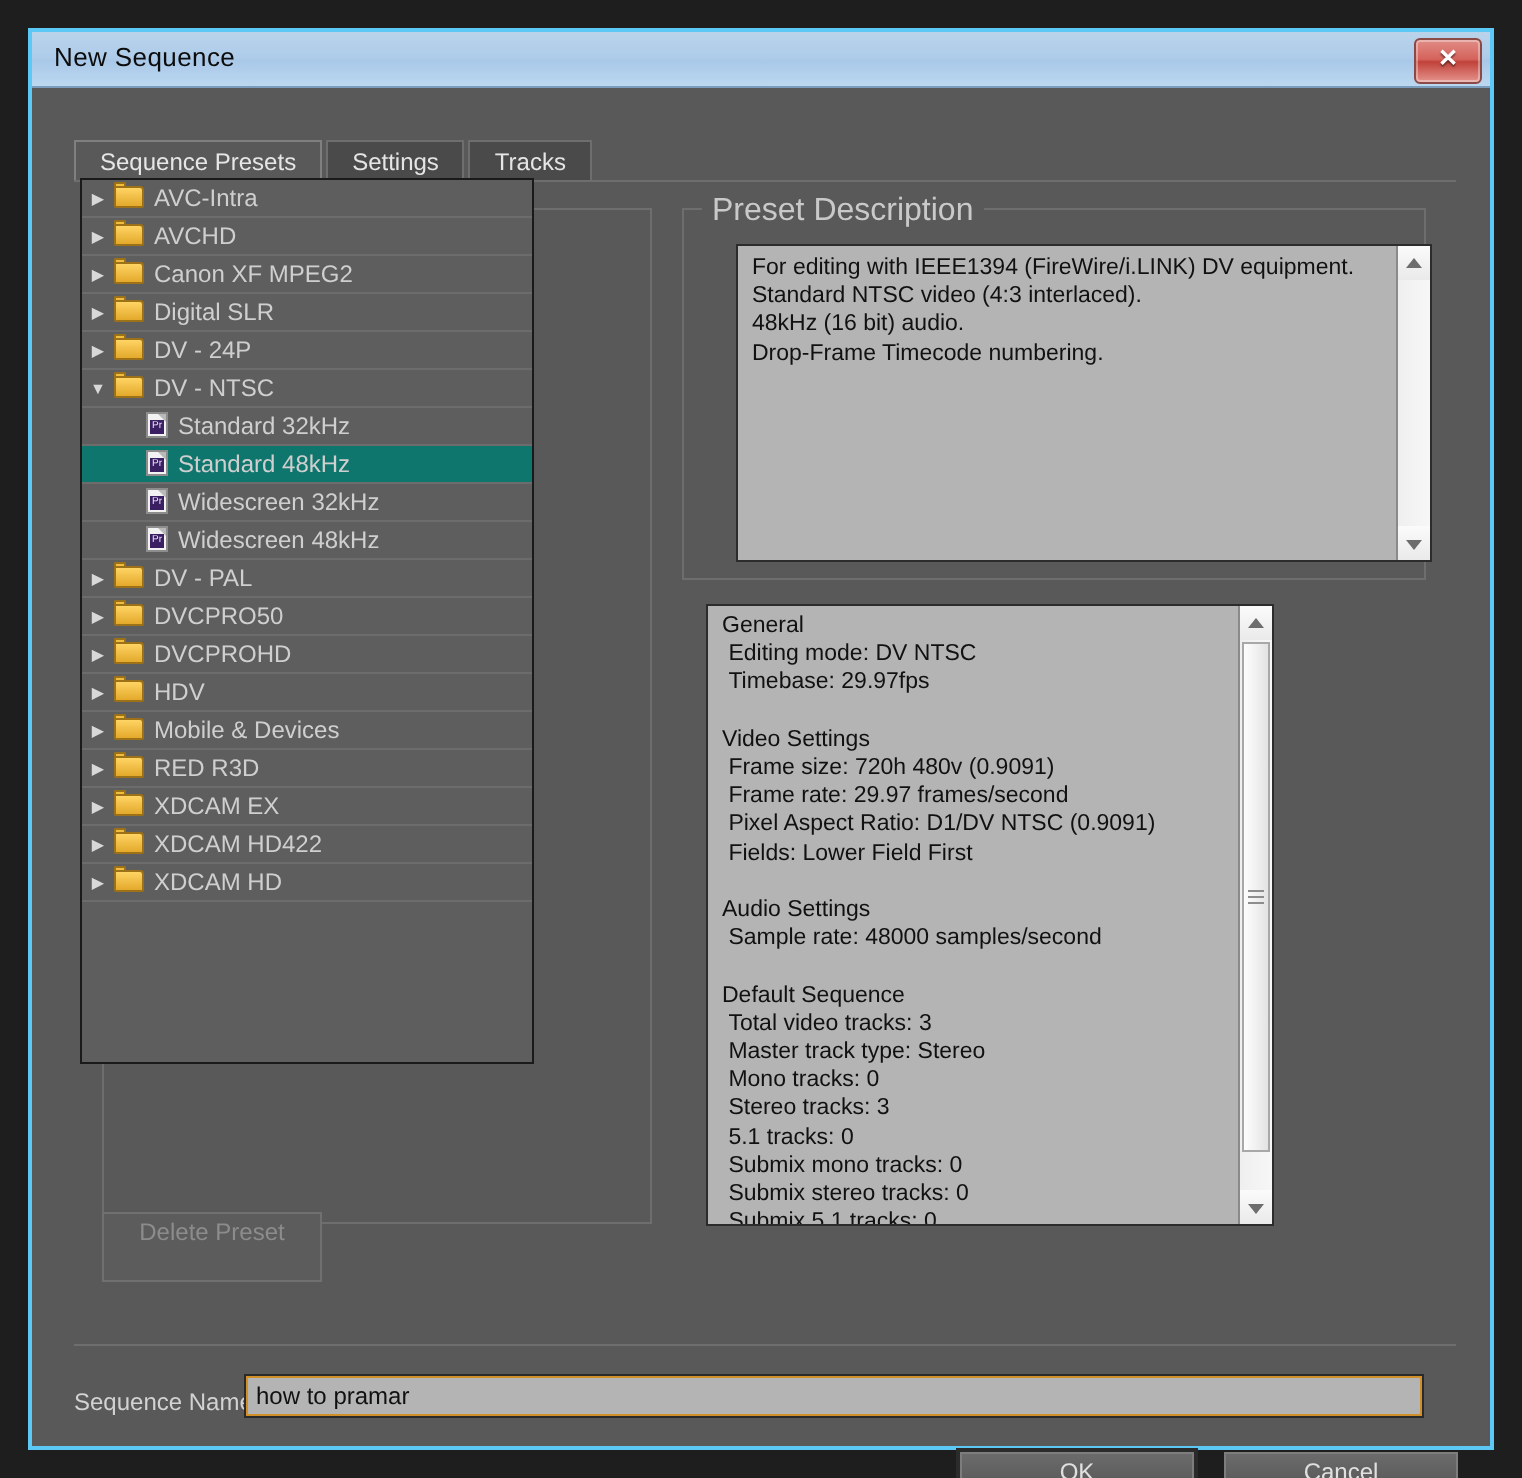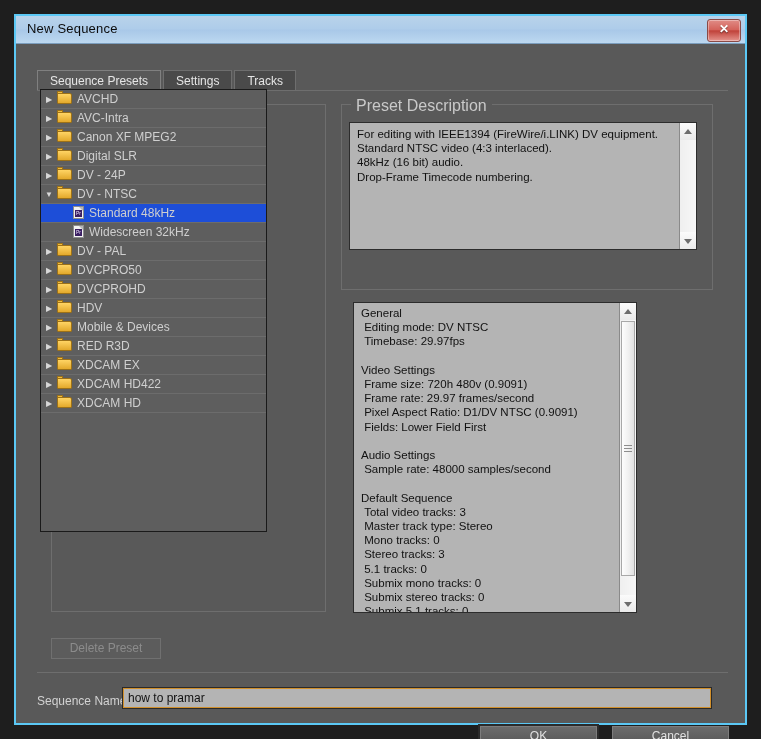--- a/index.html
+++ b/index.html
@@ -130,21 +130,21 @@
     position: relative;
     height: 19px;
     line-height: 19px;
     border-bottom: 1px solid #6c6c6c;
     font-size: 12px;
     color: #cfcfcf;
     white-space: nowrap;
     cursor: pointer;
     box-sizing: border-box;
   }
-  .tree-row.selected { background: #1d4ed8; }
+  .tree-row.selected { background: #0f766e; }
   .tw {
     display: inline-block;
     width: 16px;
     text-align: center;
     color: #d8d8d8;
     font-size: 8px;
     vertical-align: top;
   }
   .folder {
     display: inline-block;
@@ -198,22 +198,22 @@
     line-height: 7px;
     text-align: center;
     font-family: "Liberation Sans", sans-serif;
   }
   .indent-child { padding-left: 32px; }
   .lbl { display: inline-block; vertical-align: top; }
 
   
   #delete-preset {
     position: absolute;
-    left: 35px; top: 594px;
-    width: 110px; height: 21px;
+    left: 35px; top: 562px;
+    width: 110px; height: 35px;
     background: #5c5c5c;
     border: 1px solid #707070;
     color: #8c8c8c;
     font-size: 12px;
     line-height: 19px;
     text-align: center;
     box-sizing: border-box;
     cursor: default;
   }
   #bottom-divider {
@@ -224,21 +224,21 @@
   }
 
   
   .readout {
     position: absolute;
     background: #b4b4b4;
     border: 1px solid #2c2c2c;
     box-sizing: border-box;
     overflow: hidden;
   }
-  #desc-box    { left: 333px; top: 78px;  width: 348px; height: 128px; }
+  #desc-box    { left: 352px; top: 78px;  width: 348px; height: 159px; }
   #detail-box  { left: 337px; top: 258px; width: 284px; height: 311px; }
 
   .readout-text {
     position: absolute;
     left: 7px; top: 4px;
     right: 20px;
     font-size: 11.5px;
     color: #111;
     line-height: 14.2px;
     white-space: pre-wrap;
@@ -353,28 +353,30 @@
 
   <div id="content">
 
     <div id="tabstrip"><div class="tab active">Sequence Presets</div><div class="tab inactive">Settings</div><div class="tab inactive">Tracks</div></div>
     <div id="tab-underline"></div>
 
     <div class="group" id="grp-presets">
       <div class="group-title">Available Presets</div>
     </div>
     <div id="tree">
+        <div class="tree-row"><span class="tw">▶</span><span class="folder"><span class="f-tab"></span><span class="f-back"></span></span><span class="lbl">AVC-Intra</span></div>
         <div class="tree-row"><span class="tw">▶</span><span class="folder"><span class="f-tab"></span><span class="f-back"></span></span><span class="lbl">AVCHD</span></div>
-        <div class="tree-row"><span class="tw">▶</span><span class="folder"><span class="f-tab"></span><span class="f-back"></span></span><span class="lbl">AVC-Intra</span></div>
         <div class="tree-row"><span class="tw">▶</span><span class="folder"><span class="f-tab"></span><span class="f-back"></span></span><span class="lbl">Canon XF MPEG2</span></div>
         <div class="tree-row"><span class="tw">▶</span><span class="folder"><span class="f-tab"></span><span class="f-back"></span></span><span class="lbl">Digital SLR</span></div>
         <div class="tree-row"><span class="tw">▶</span><span class="folder"><span class="f-tab"></span><span class="f-back"></span></span><span class="lbl">DV - 24P</span></div>
         <div class="tree-row"><span class="tw">▼</span><span class="folder"><span class="f-tab"></span><span class="f-back"></span></span><span class="lbl">DV - NTSC</span></div>
+        <div class="tree-row indent-child"><span class="pr-icon"><span class="pr-sq">Pr</span></span><span class="lbl">Standard 32kHz</span></div>
         <div class="tree-row selected indent-child"><span class="pr-icon"><span class="pr-sq">Pr</span></span><span class="lbl">Standard 48kHz</span></div>
         <div class="tree-row indent-child"><span class="pr-icon"><span class="pr-sq">Pr</span></span><span class="lbl">Widescreen 32kHz</span></div>
+        <div class="tree-row indent-child"><span class="pr-icon"><span class="pr-sq">Pr</span></span><span class="lbl">Widescreen 48kHz</span></div>
         <div class="tree-row"><span class="tw">▶</span><span class="folder"><span class="f-tab"></span><span class="f-back"></span></span><span class="lbl">DV - PAL</span></div>
         <div class="tree-row"><span class="tw">▶</span><span class="folder"><span class="f-tab"></span><span class="f-back"></span></span><span class="lbl">DVCPRO50</span></div>
         <div class="tree-row"><span class="tw">▶</span><span class="folder"><span class="f-tab"></span><span class="f-back"></span></span><span class="lbl">DVCPROHD</span></div>
         <div class="tree-row"><span class="tw">▶</span><span class="folder"><span class="f-tab"></span><span class="f-back"></span></span><span class="lbl">HDV</span></div>
         <div class="tree-row"><span class="tw">▶</span><span class="folder"><span class="f-tab"></span><span class="f-back"></span></span><span class="lbl">Mobile &amp; Devices</span></div>
         <div class="tree-row"><span class="tw">▶</span><span class="folder"><span class="f-tab"></span><span class="f-back"></span></span><span class="lbl">RED R3D</span></div>
         <div class="tree-row"><span class="tw">▶</span><span class="folder"><span class="f-tab"></span><span class="f-back"></span></span><span class="lbl">XDCAM EX</span></div>
         <div class="tree-row"><span class="tw">▶</span><span class="folder"><span class="f-tab"></span><span class="f-back"></span></span><span class="lbl">XDCAM HD422</span></div>
         <div class="tree-row"><span class="tw">▶</span><span class="folder"><span class="f-tab"></span><span class="f-back"></span></span><span class="lbl">XDCAM HD</span></div>
       </div>

